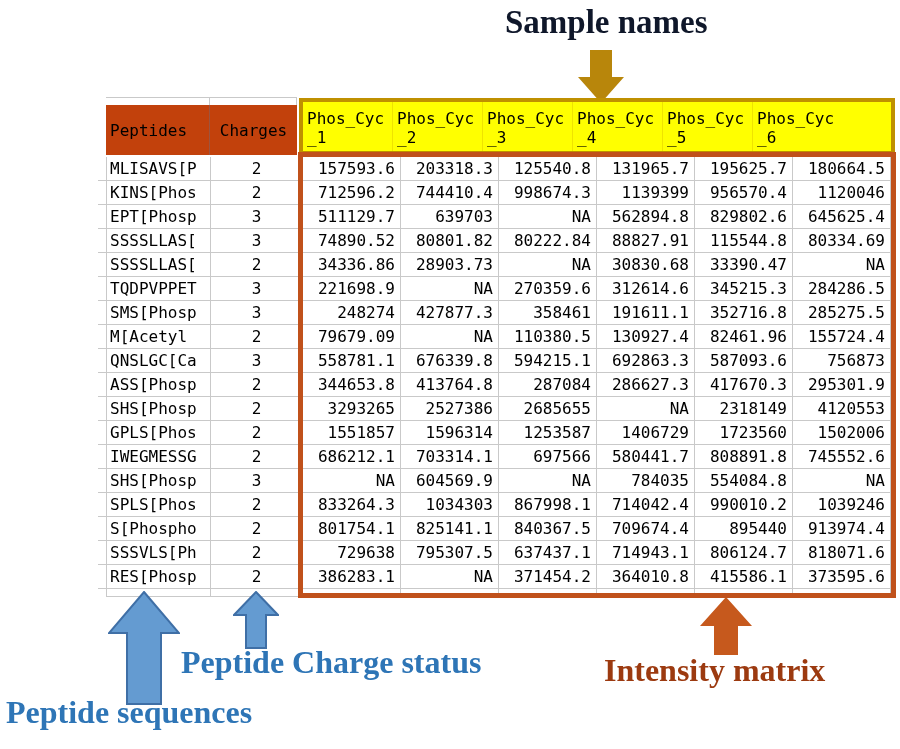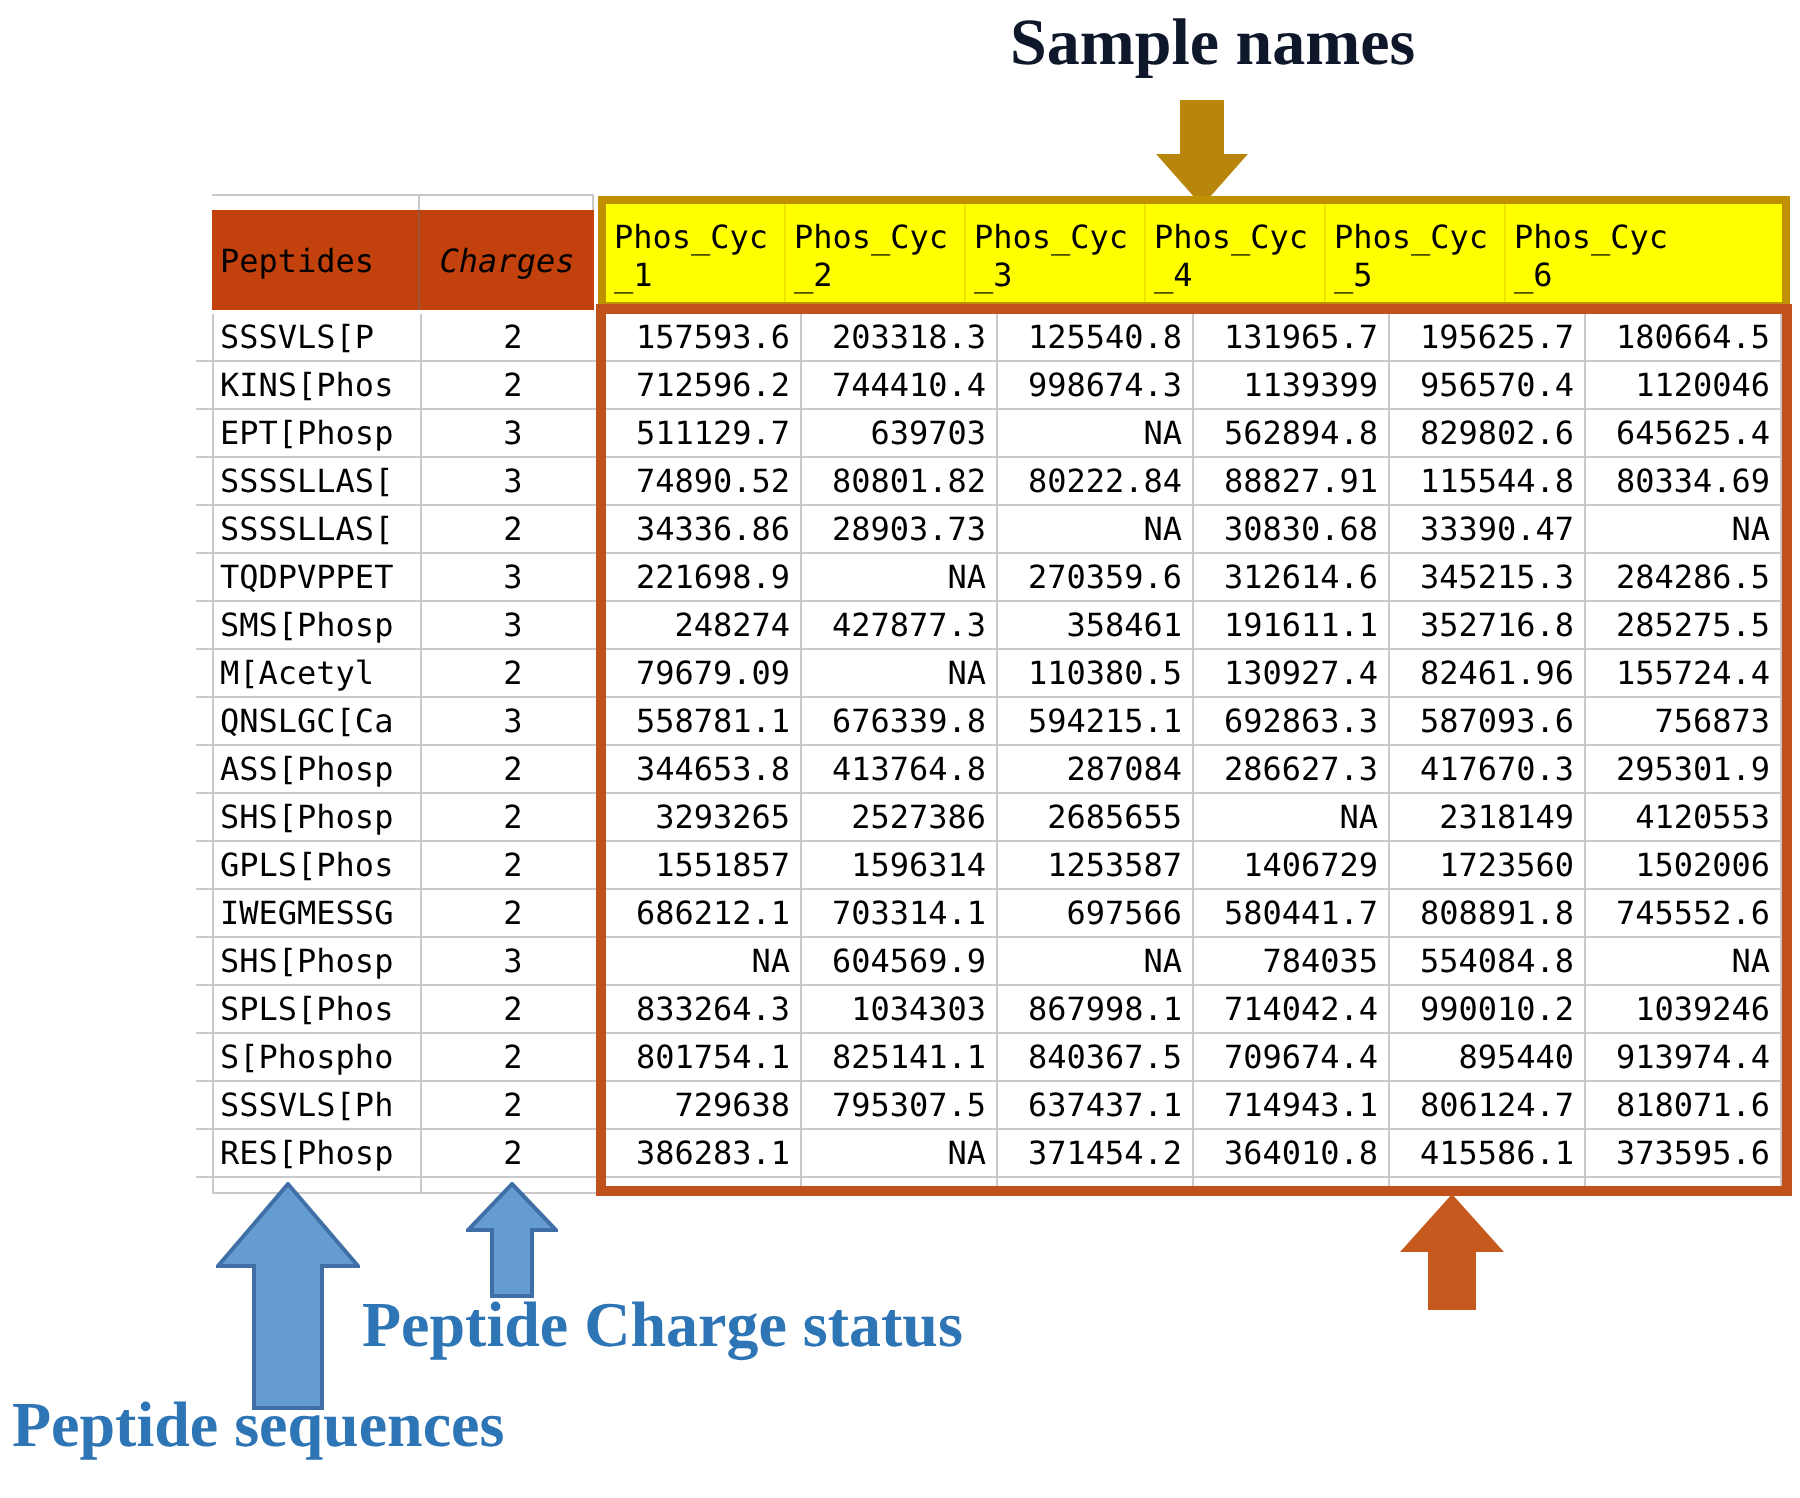--- a/index.html
+++ b/index.html
@@ -14,21 +14,21 @@
 
   
   #topStrip{left:106px;top:97px;width:191px;height:8px;border-top:1px solid #C9C9C9;display:flex;}
   #topStrip .ts{box-sizing:border-box;border-right:1px solid #C9C9C9;height:100%;}
   #topStrip .t1{width:104px;} #topStrip .t2{width:87px;}
   #leftStub{left:98px;top:157px;width:8px;height:440px;
     background:repeating-linear-gradient(to bottom,#ffffff 0 23px,#C9C9C9 23px 24px);}
   #blueHeader{left:106px;top:105px;width:191px;height:50px;background:#c2410c;display:flex;}
   #blueHeader .hcell{box-sizing:border-box;font-size:16px;color:#000;display:flex;align-items:center;}
   #blueHeader .h1{width:104px;padding-left:4px;border-right:1px solid rgba(90,120,160,.35);}
-  #blueHeader .h2{width:87px;justify-content:center;font-style:italic;}
+  #blueHeader .h2{width:87px;justify-content:center;}
   #yellowHeader{left:299px;top:98px;width:596px;height:57px;box-sizing:border-box;
     background:#FFFF00;border:4px solid #BF9000;display:flex;}
   #yellowHeader .ycell{box-sizing:border-box;width:90px;padding:7px 0 0 4px;font-size:16px;
     line-height:19px;color:#000;border-right:1px solid rgba(191,144,0,.25);}
   #yellowHeader .ycell:last-child{border-right:none;}
   #yellowHeader .yl{display:block;}
 
   #grid{left:106px;top:157px;border-left:1px solid #C9C9C9;}
   .trow{display:flex;height:24px;}
   .trow.partial{height:8px;}
@@ -88,21 +88,21 @@
         <span class="yl">_5</span>
       </div>
       <div class="ycell">
         <span class="yl">Phos_Cyc</span>
         <span class="yl">_6</span>
       </div>
     </div>
 
   <div class="abs" id="grid">
       <div class="trow">
-        <div class="cell c-pep">SSSVLS[P</div>
+        <div class="cell c-pep">MLISAVS[P</div>
         <div class="cell c-chg">2</div>
         <div class="cell c-val">157593.6</div>
         <div class="cell c-val">203318.3</div>
         <div class="cell c-val">125540.8</div>
         <div class="cell c-val">131965.7</div>
         <div class="cell c-val">195625.7</div>
         <div class="cell c-val">180664.5</div>
       </div>
       <div class="trow">
         <div class="cell c-pep">KINS[Phos</div>
@@ -293,13 +293,14 @@
   </svg>
   <svg class="abs" style="left:233px;top:591px;" width="46" height="58" viewBox="0 0 46 58">
     <polygon points="23,1 45,24 33,24 33,57 13,57 13,24 1,24" fill="#649BD1" stroke="#3F6FA6" stroke-width="2"></polygon>
   </svg>
   <svg class="abs" style="left:700px;top:597px;" width="52" height="58" viewBox="0 0 52 58">
     <polygon points="26,0 52,29 38,29 38,58 14,58 14,29 0,29" fill="#C6591D"></polygon>
   </svg>
 
   <div class="ann" id="peptideSeqLabel">Peptide sequences</div>
   <div class="ann" id="peptideChargeLabel">Peptide Charge status</div>
+  <div class="ann" id="intensityLabel">Intensity matrix</div>
 </div>
 
 </body></html>

